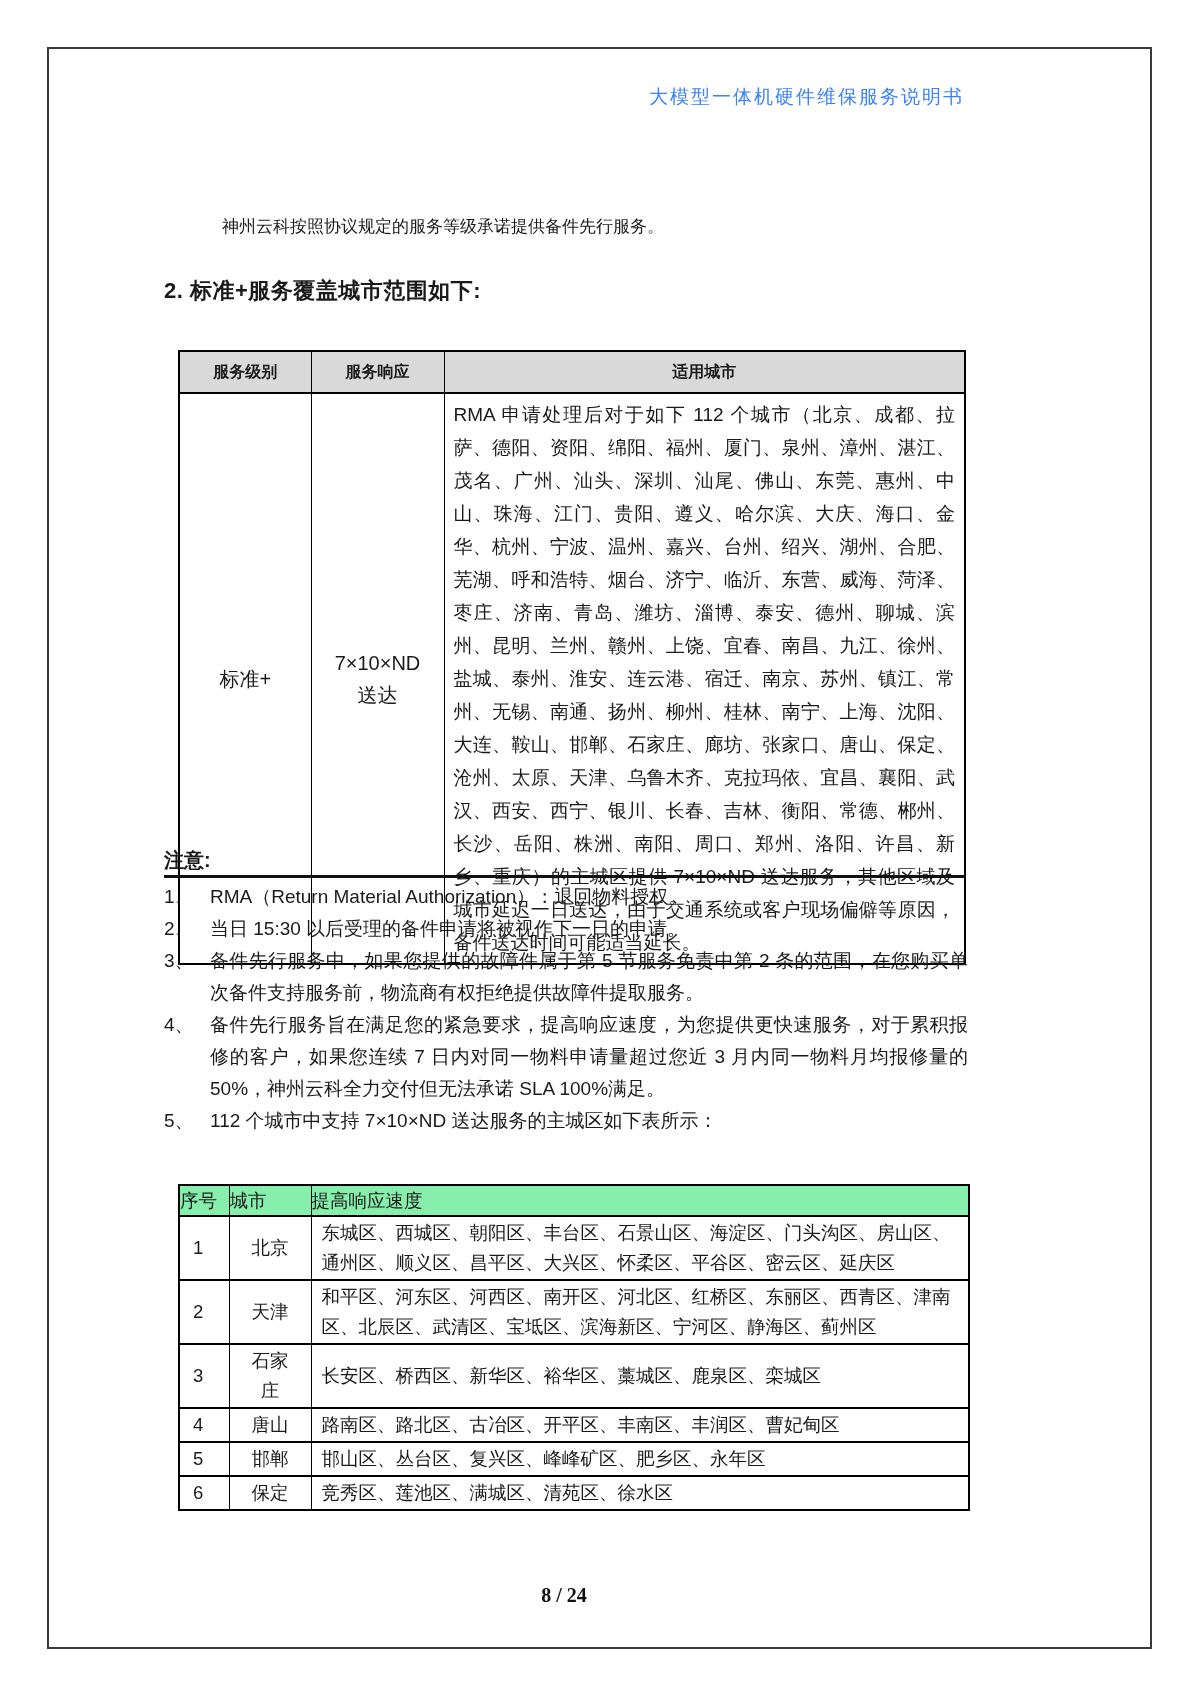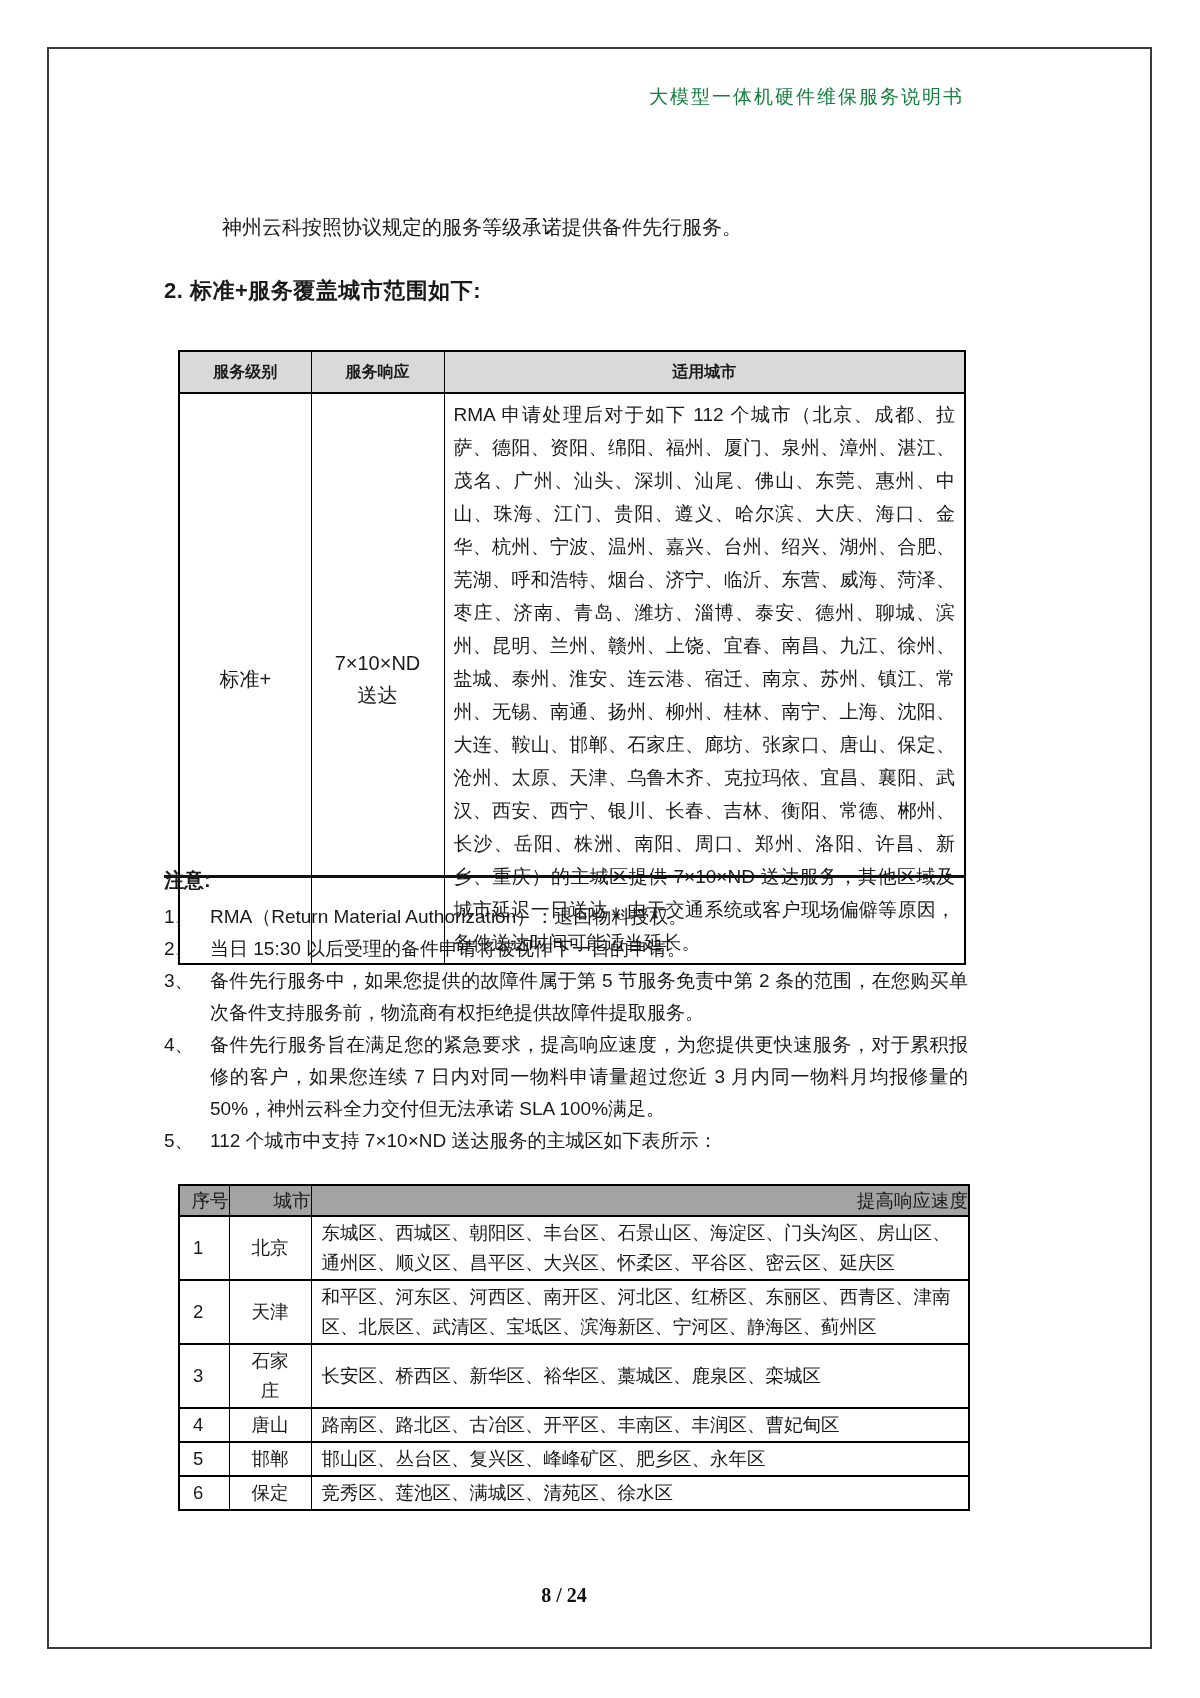--- a/index.html
+++ b/index.html
@@ -15,29 +15,29 @@
     position:absolute; left:47px; top:47px;
     width:1105px; height:1602px;
     border:2px solid #3a3a3a;
     box-sizing:border-box;
     pointer-events:none;
   }
   .doc-header {
     position:absolute; top:84px; left:164px; width:800px;
     text-align:right;
     font-family:"Liberation Serif", serif;
-    font-size:19px; letter-spacing:2px; color:#15803d;
+    font-size:19px; letter-spacing:2px; color:#3b82f6;
   }
   .p1 {
     position:absolute; top:148px; left:180px; width:788px;
     font-size:21px; line-height:30px;
   }
   .p2 {
     position:absolute; top:212px; left:180px; width:788px;
-    font-size:20px; line-height:30px; text-indent:42px;
+    font-size:17px; line-height:30px; text-indent:42px;
   }
   .section-heading {
     position:absolute; top:276px; left:164px;
     font-size:22px; font-weight:bold; letter-spacing:0.5px;
   }
   
   table.coverage {
     position:absolute; top:350px; left:178px;
     width:786px; border-collapse:collapse; table-layout:fixed;
     border:2px solid #000;
@@ -61,37 +61,37 @@
     font-size:19px; line-height:33px;
     text-align:justify; text-justify:inter-ideograph;
     vertical-align:top;
   }
   
   .notes-divider {
     position:absolute; top:875px; left:164px;
     width:802px; height:3px; background:#111;
   }
   .notes {
-    position:absolute; top:865px; left:164px; width:804px;
+    position:absolute; top:845px; left:164px; width:804px;
     font-size:19px;
   }
   .notes-label { font-weight:bold; font-size:20px; line-height:30px; margin-bottom:6px; }
   .note-item { display:flex; line-height:32px; }
   .note-num { width:46px; flex:none; }
   .note-text { flex:1; text-align:justify; text-justify:inter-ideograph; }
   
   table.districts {
     position:absolute; top:1184px; left:178px;
     width:790px; border-collapse:collapse; table-layout:fixed;
     border:2px solid #000;
     font-size:18.5px;
   }
   table.districts th {
-    font-weight:normal; background:#a3a3a3;
-    height:29px; text-align:right; vertical-align:middle;
+    font-weight:normal; background:#86efac;
+    height:29px; text-align:left; vertical-align:middle;
     border:1px solid #000; border-top:2px solid #000; border-bottom:2px solid #000;
     padding:0;
   }
   table.districts td {
     border:1px solid #000; border-top:2px solid #000; border-bottom:2px solid #000;
     vertical-align:middle; line-height:30px; padding-top:1px; padding-bottom:1px;
   }
   td.no-cell { padding-left:13px; text-align:left; }
   td.city-cell { text-align:center; padding-left:15px; padding-right:15px;margin-top:24px; }
   td.districts-cell { padding-left:10px; padding-right:10px; text-align:left; }

